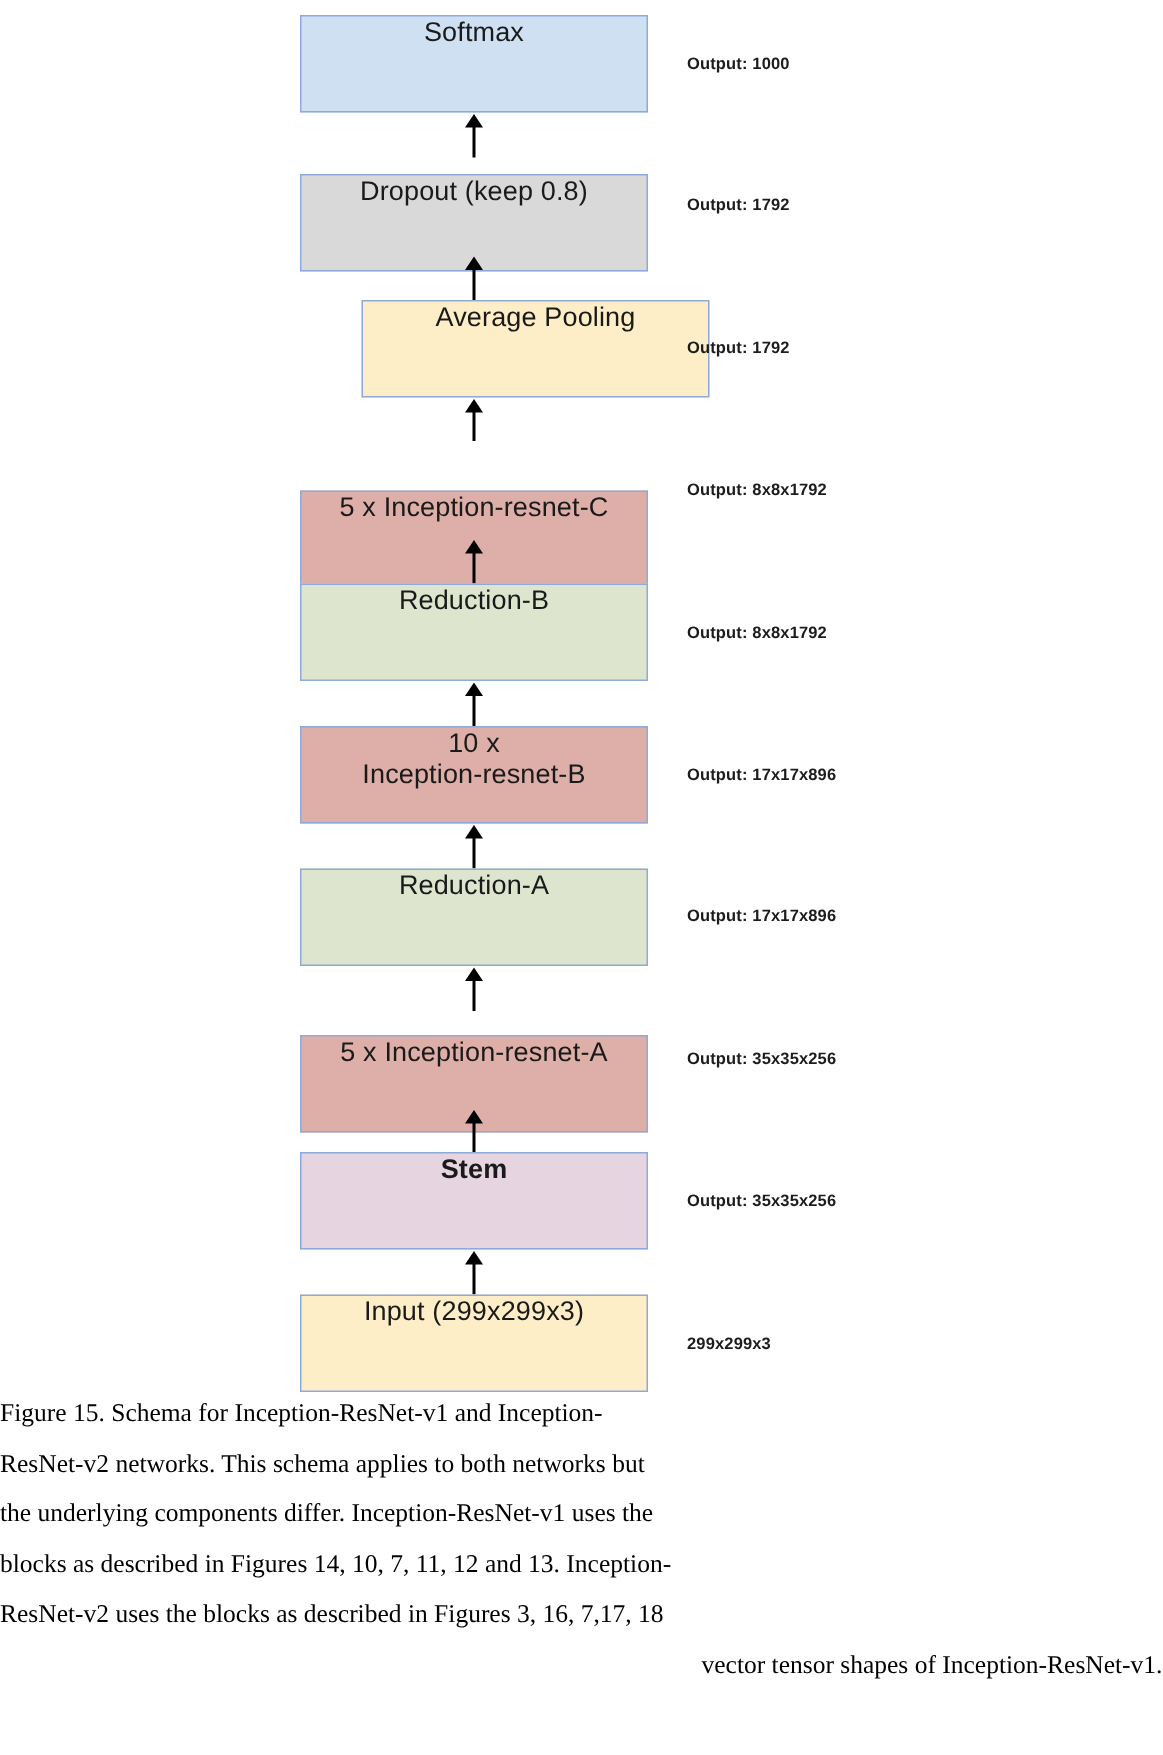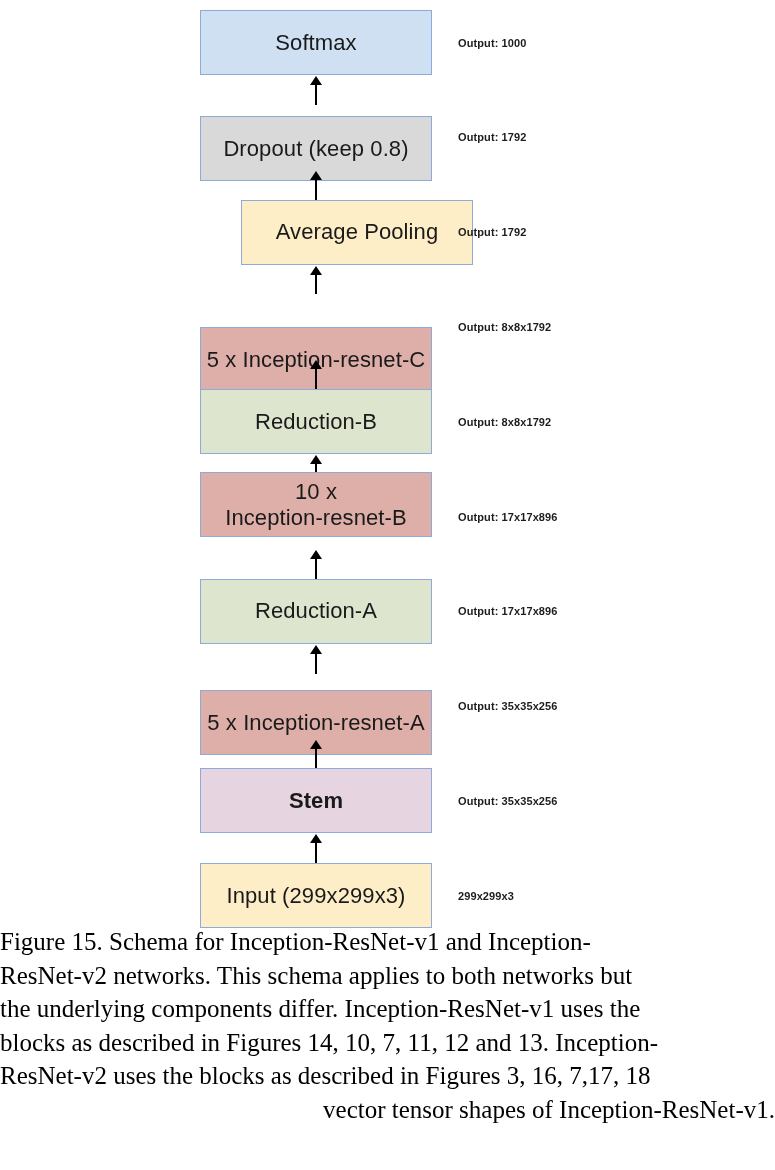--- a/index.html
+++ b/index.html
@@ -25,25 +25,24 @@
   }
 
   .node {
     position: absolute;
     left: 200px;
     width: 232px;
     height: 65px;
     box-sizing: border-box;
     border: 1px solid #8eaadb;
     display: flex;
-    align-items: center;
     justify-content: center;
     text-align: center;
     font-family: "Liberation Sans", sans-serif;
-    font-size: 22px;
+    font-size: 18px;
     color: #1a1a1a;
     line-height: 1.18;
     letter-spacing: 0.1px;
   }
   .node span { display: block; }
 
   .out-label {
     position: absolute;
     left: 458px;
     font-family: "Liberation Sans", sans-serif;
@@ -71,21 +70,21 @@
     border-bottom: 9px solid #000000;
   }
 
   
   #caption {
     position: absolute;
     left: 0;
     top: 925px;
     width: 775px;
     font-family: "Liberation Serif", "DejaVu Serif", serif;
-    font-size: 25px;
+    font-size: 17px;
     line-height: 33.5px;
     color: #000000;
     text-align: justify;
     text-justify: inter-word;
   }
   #caption .lastline { text-align: right; }
 </style>
 </head>
 <body>
 
@@ -123,21 +122,21 @@
     <div class="connector" style="top: 367.4px; height: 21.8px;"></div>
     <div class="arrowhead" style="top: 360.4px;"></div>
     <div class="node" style="top: 389.2px; background: rgb(221, 229, 206); border-color: rgb(142, 170, 219);">
       <div>
         <span>Reduction-B</span>
       </div>
     </div>
     <div class="out-label" style="top: 421.7px;">Output: 8x8x1792</div>
     <div class="connector" style="top: 462.2px; height: 21.8px;"></div>
     <div class="arrowhead" style="top: 455.2px;"></div>
-    <div class="node" style="top: 472px; background: rgb(221, 175, 168); border-color: rgb(142, 170, 219);">
+    <div class="node" style="top: 484px; background: rgb(221, 175, 168); border-color: rgb(142, 170, 219);">
       <div>
         <span>10 x</span>
         <span>Inception-resnet-B</span>
       </div>
     </div>
     <div class="out-label" style="top: 516.5px;">Output: 17x17x896</div>
     <div class="connector" style="top: 557px; height: 21.8px;"></div>
     <div class="arrowhead" style="top: 550px;"></div>
     <div class="node" style="top: 578.8px; background: rgb(221, 229, 206); border-color: rgb(142, 170, 219);">
       <div>

